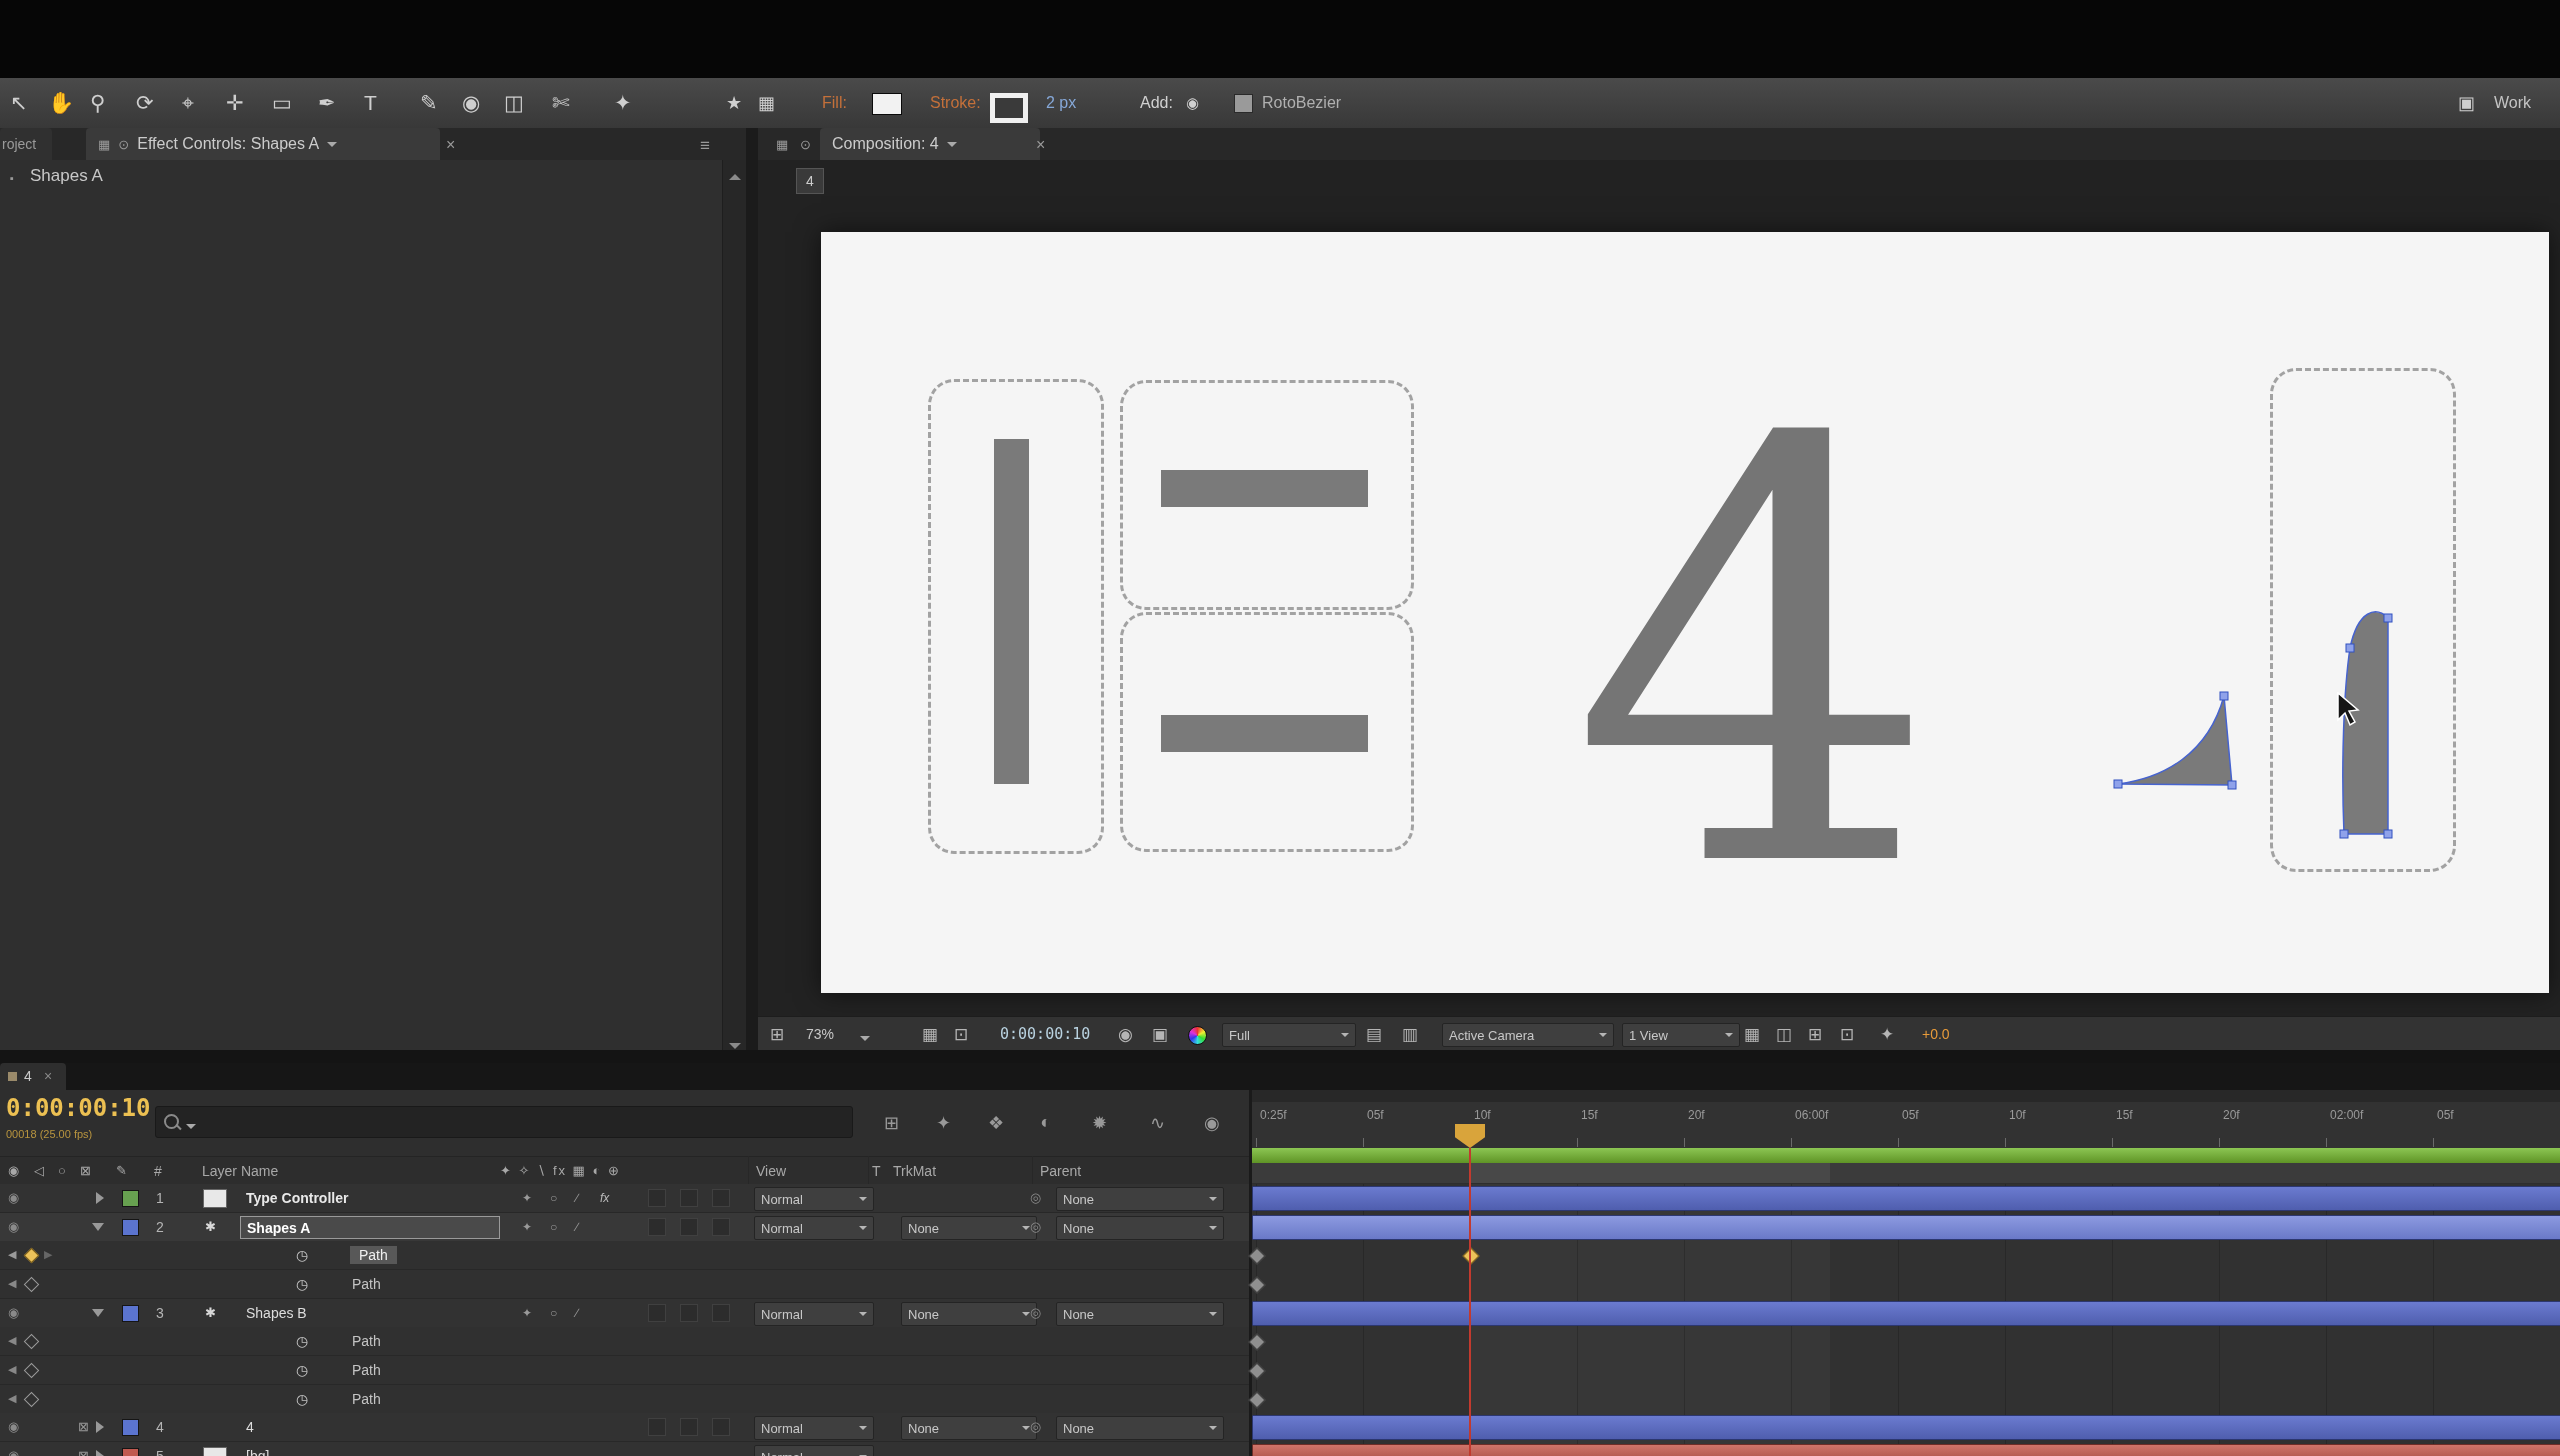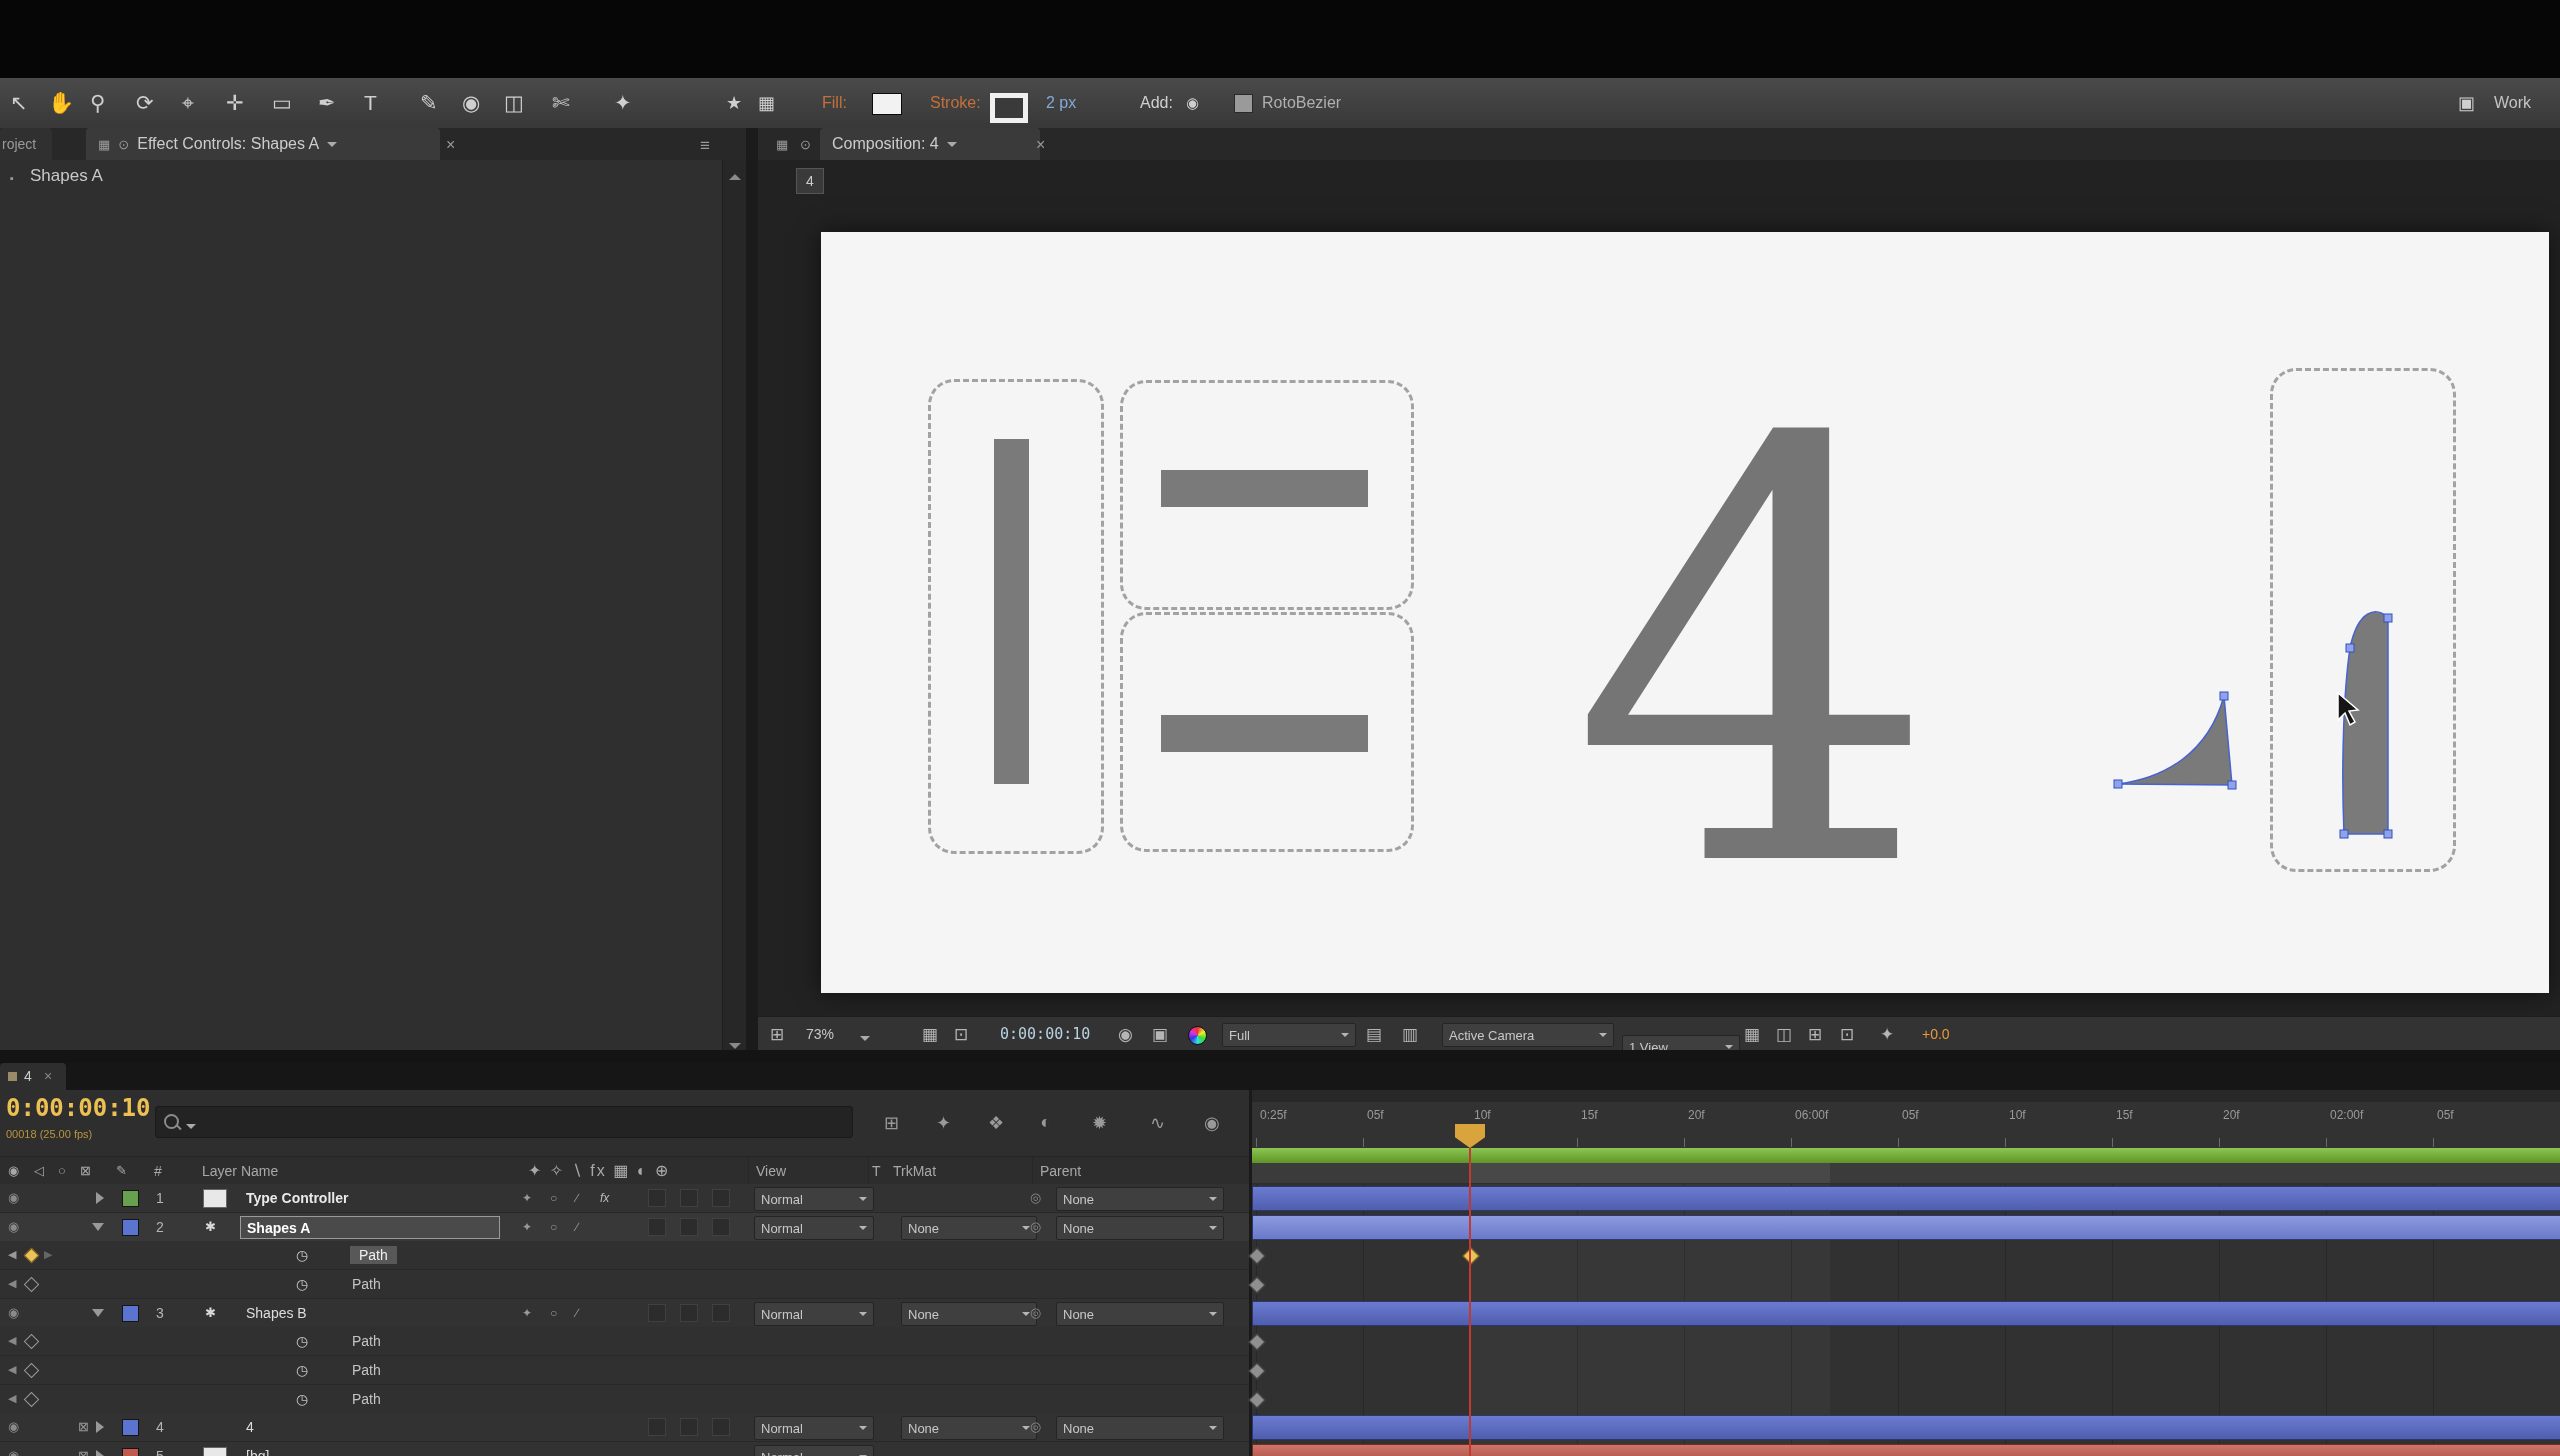--- a/index.html
+++ b/index.html
@@ -180,21 +180,21 @@
     <span class="cbi" style="left:394px">▣</span>
     <div class="wheel" style="left:430px;top:9px"></div>
     <div class="dd" style="left:464px;top:6px;width:120px">
       <span>Full</span>
     </div>
     <span class="cbi" style="left:608px">▤</span>
     <span class="cbi" style="left:644px">▥</span>
     <div class="dd" style="left:684px;top:6px;width:158px">
       <span>Active Camera</span>
     </div>
-    <div class="dd" style="left:864px;top:18px;width:104px">
+    <div class="dd" style="left:864px;top:6px;width:104px">
       <span>1 View</span>
     </div>
     <span class="cbi" style="left:986px">▦</span>
     <span class="cbi" style="left:1018px">◫</span>
     <span class="cbi" style="left:1050px">⊞</span>
     <span class="cbi" style="left:1082px">⊡</span>
     <span class="cbi" style="left:1122px">✦</span>
     <span class="cbi" style="left:1164px;color:#e89b3a;font-size:14px">+0.0</span>
   </div>
 
@@ -226,21 +226,21 @@
 
   <div class="abs" style="left:0;top:1156px;width:1249px;height:27px;background:#2d2d2d;
        border-top:1px solid #242424;border-bottom:1px solid #222">
     <span class="hdr" style="left:8px;font-size:13px">◉</span>
     <span class="hdr" style="left:34px;font-size:13px">◁</span>
     <span class="hdr" style="left:58px;font-size:13px">○</span>
     <span class="hdr" style="left:80px;font-size:13px">⊠</span>
     <span class="hdr" style="left:116px;font-size:13px">✎</span>
     <span class="hdr" style="left:154px">#</span>
     <span class="hdr" style="left:202px">Layer Name</span>
-    <span class="hdr" style="left:528px;font-size:16px;letter-spacing:2px">✦ ✧ ∖ fx ▦ ◐ ⊕</span>
+    <span class="hdr" style="left:500px;font-size:13px;letter-spacing:2px">✦ ✧ ∖ fx ▦ ◐ ⊕</span>
     <span class="hdr" style="left:756px">View</span>
     <span class="hdr" style="left:872px">T</span>
     <span class="hdr" style="left:893px">TrkMat</span>
     <span class="hdr" style="left:1040px">Parent</span>
   </div>
   <div class="colline" style="left:748px"></div>
   <div class="colline" style="left:868px"></div>
   <div class="colline" style="left:1032px"></div>
 
   <div class="row" style="top:1184px">

